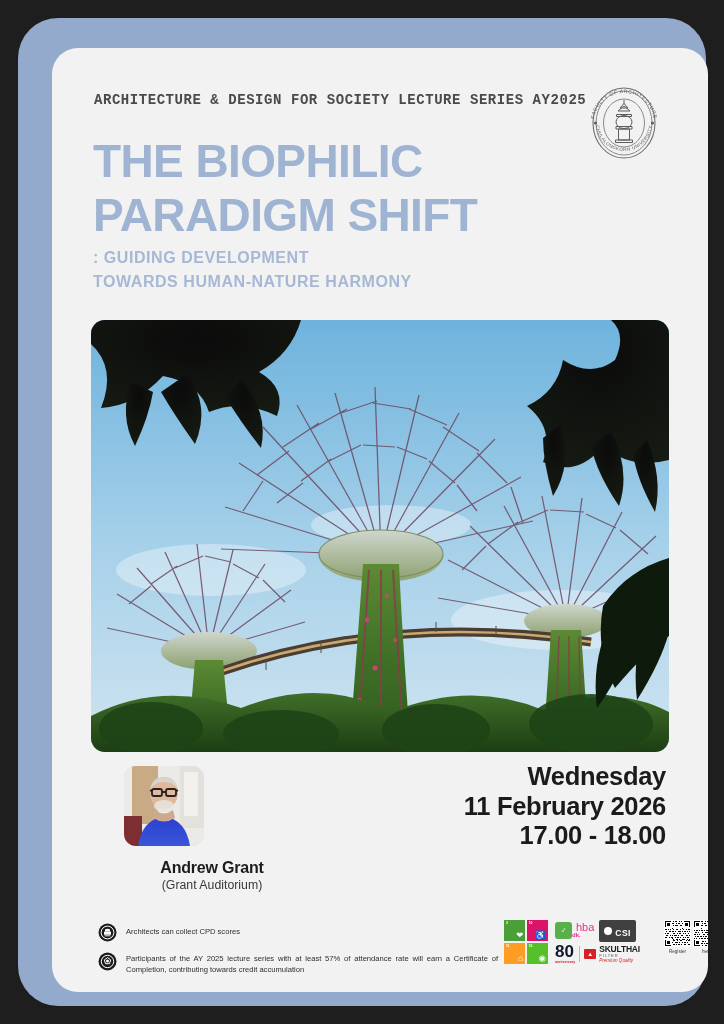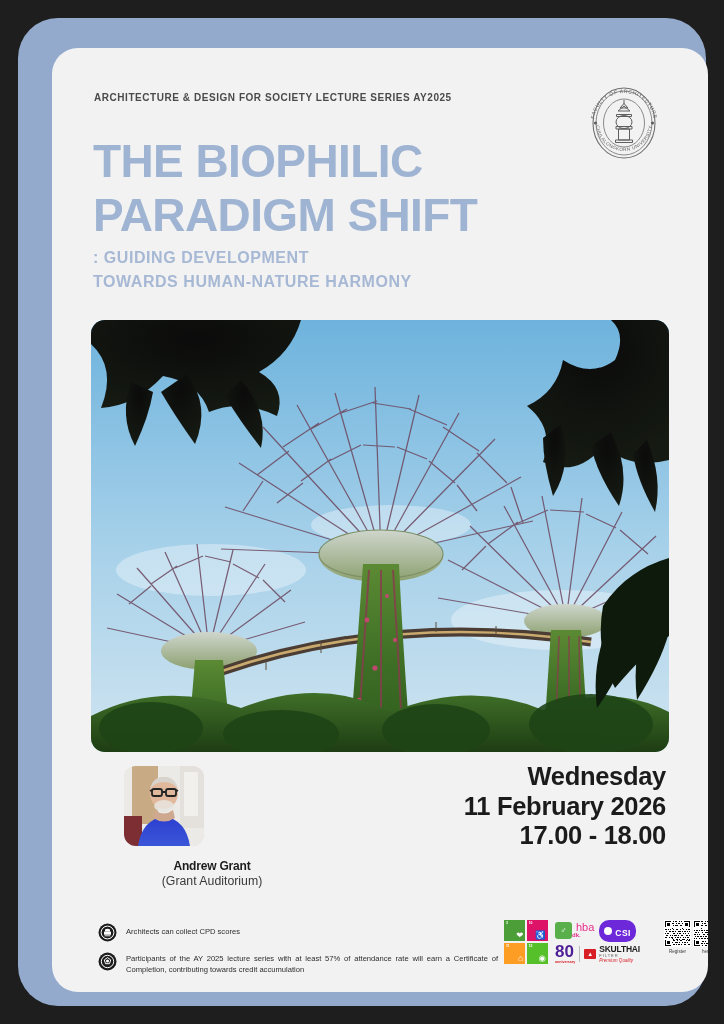--- a/index.html
+++ b/index.html
@@ -23,22 +23,22 @@
     left:34px; top:30px;
     width:656px; height:944px;
     background:#f2f2f3;
     border-radius:26px;
     overflow:hidden;
   }
 
   
   #kicker {
     position:absolute; left:42px; top:44px;
-    font-size:10px; font-weight:700; letter-spacing:.55px;
-    color:#4a4a4a; white-space:nowrap;
+    font-size:14px; font-weight:700; letter-spacing:.55px;
+    color:#4a4a4a; white-space:nowrap;font-family:Liberation Mono, monospace;
   }
   #seal {
     position:absolute; left:531px; top:34px;
     width:82px; height:82px;
   }
 
   
   #title-block { position:absolute; left:41px; top:86px; }
   .title-line {
     font-size:46px; font-weight:800; letter-spacing:-0.6px;
@@ -61,21 +61,21 @@
 
   
   #speaker-block { position:absolute; left:40px; top:718px; width:240px; }
   #speaker-photo {
     width:80px; height:80px; margin-left:32px;
     border-radius:12px; overflow:hidden; background:#d9d5d0;
   }
   #speaker-photo svg { display:block; width:100%; height:100%; }
   #speaker-name {
     margin-top:13px; text-align:center;
-    font-size:12px; font-weight:800; color:#1c1c1c; letter-spacing:-.2px;
+    font-size:16px; font-weight:800; color:#1c1c1c; letter-spacing:-.2px;
   }
   #speaker-org {
     margin-top:1px; text-align:center;
     font-size:12.3px; font-weight:400; color:#3a3a3a;
   }
 
   
   #date-block {
     position:absolute; right:42px; top:714px;
     text-align:right; width:330px;
@@ -126,27 +126,27 @@
   .brand-row.second { margin-top:2px; }
 
   .sust-badge {
     width:17px; height:17px; border-radius:3px; background:#59b04a;
     display:flex; align-items:center; justify-content:center;
     color:#fff; font-size:8px;
   }
   .hba-logo { margin-left:4px; color:#e8308a; font-weight:400; font-size:11px; line-height:9px; }
   .hba-sub { font-size:6px; color:#e8308a; font-weight:700; }
   .csi-box {
-    margin-left:5px; background:#6d28d9; color:#fff;
-    padding:2px 5px; border-radius:10px;
+    margin-left:5px; background:#404040; color:#fff;
+    padding:2px 5px; border-radius:2px;
     display:flex; align-items:center; gap:3px;text-align:center;
   }
   .csi-dot { width:8px; height:8px; border-radius:50%; background:#fff; }
   .csi-text { font-size:8.5px; font-weight:800; letter-spacing:.4px; }
-  .eighty { color:#4c1d95; font-size:17px; font-weight:800; line-height:16px; }
+  .eighty { color:#0f172a; font-size:17px; font-weight:800; line-height:16px; }
   .eighty-sub { font-size:3.6px; color:#d81f26; font-weight:700; }
   .divider-v { width:1px; height:16px; background:#bbb; margin:0 4px; }
   .sk-mark {
     width:12px; height:10px; background:#d81f26; border-radius:1px;
     display:flex; align-items:center; justify-content:center;
     color:#fff; font-size:6px;
   }
   .sk-text { margin-left:3px; }
   .sk-name { font-size:8.5px; font-weight:800; color:#1c1c1c; letter-spacing:-.2px; line-height:8px; }
   .sk-tag { font-size:4px; color:#555; letter-spacing:1px; }

